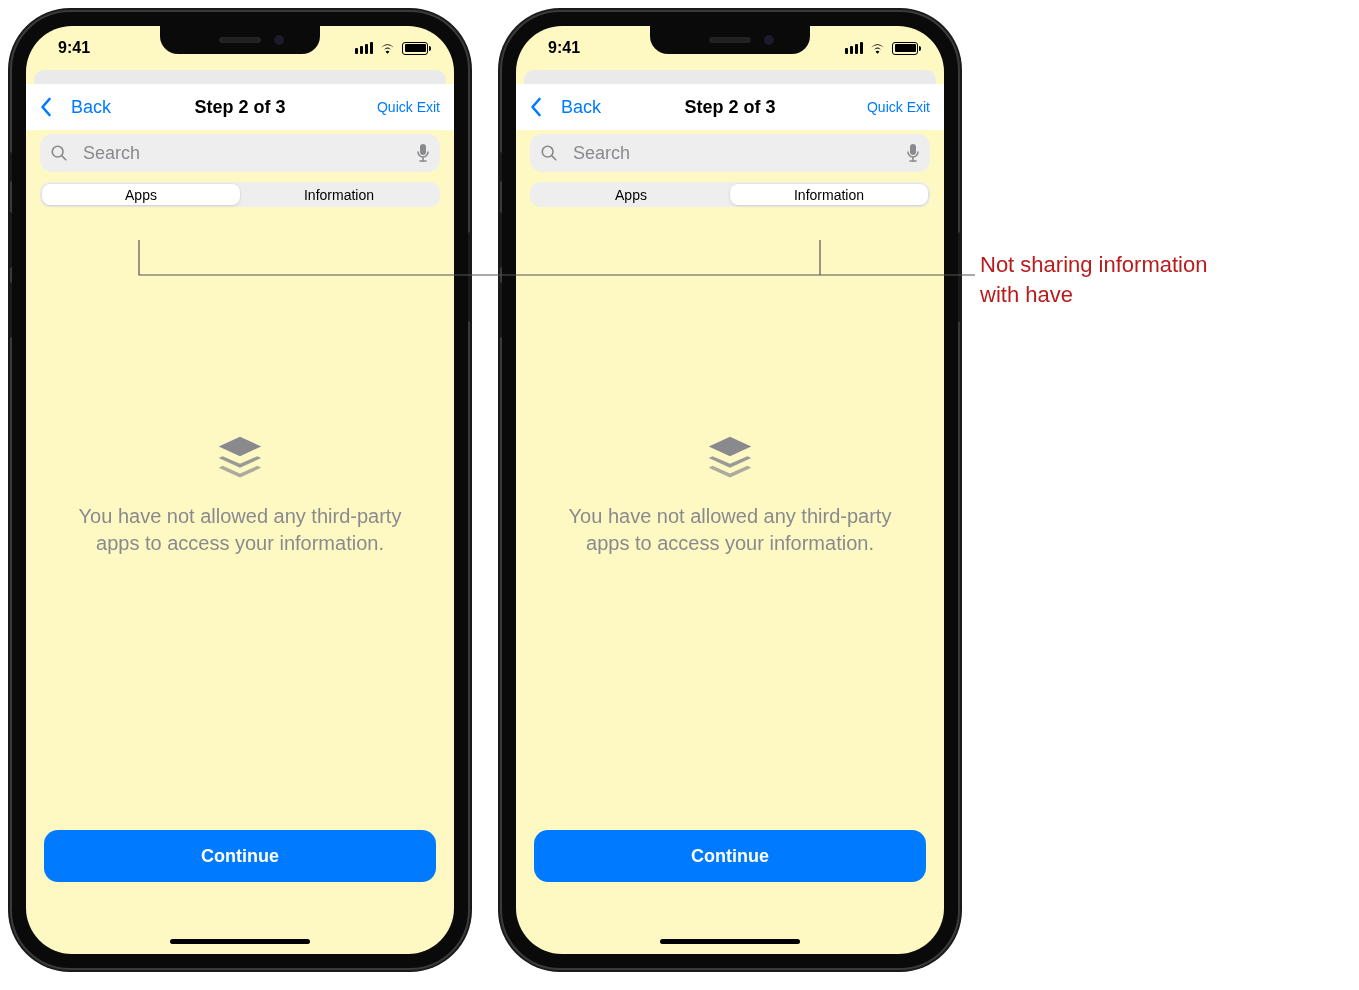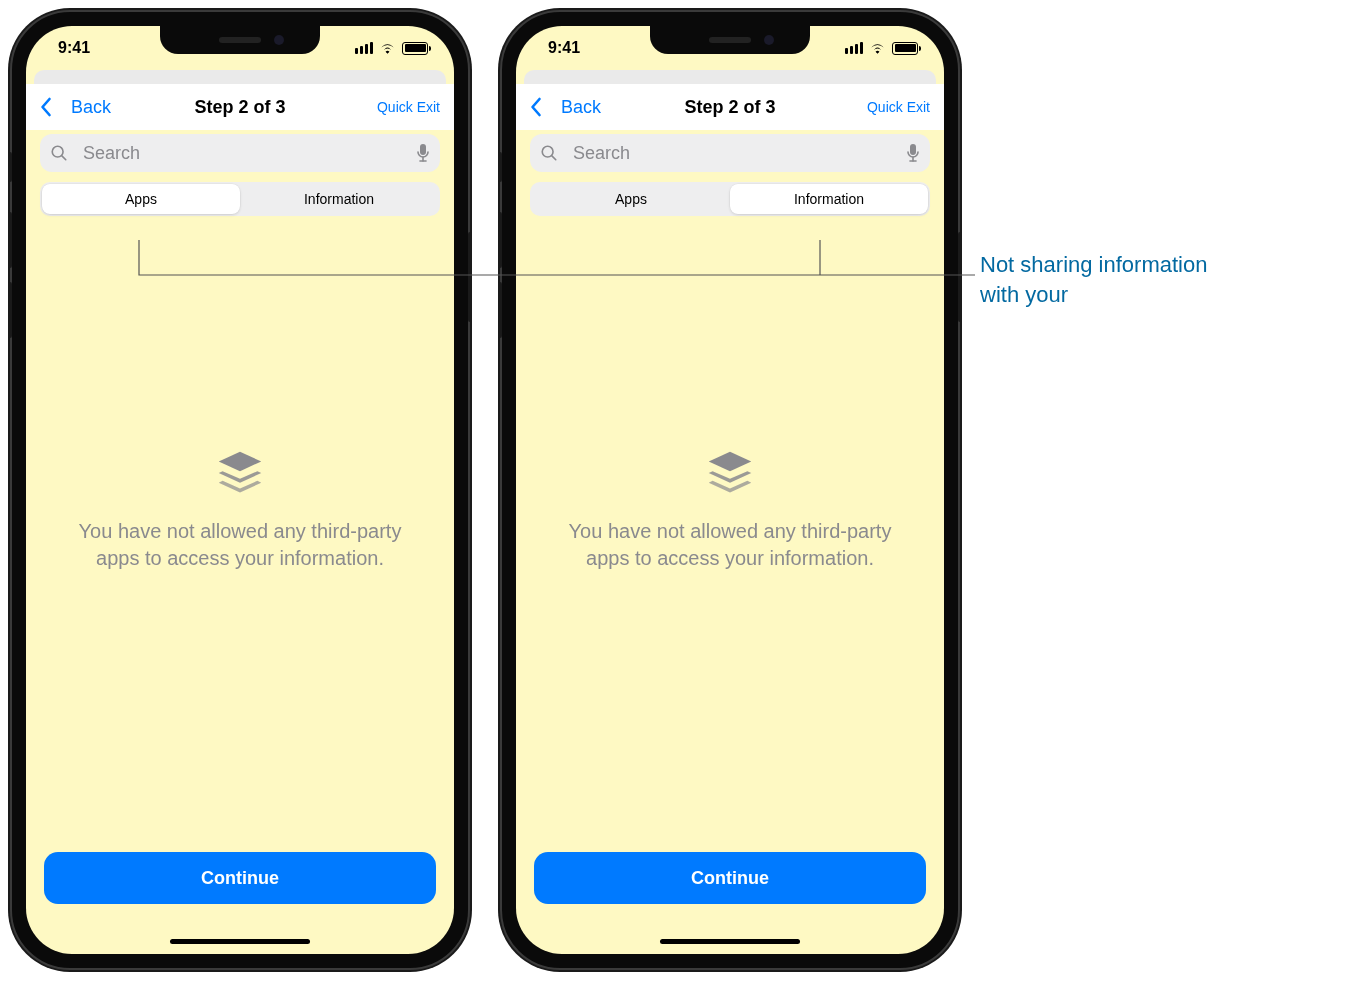--- a/index.html
+++ b/index.html
@@ -127,21 +127,21 @@
     display:flex;
     align-items:center;
     padding:0 10px;
     gap:15px;
   }
   .search-ph { color:#8a8a8e; font-size:18px; flex:1; }
   .segmented-wrap { padding: 0 14px 10px; }
   .segmented {
     background:#eeeeef;
     border-radius:10px;
-    height:34px;
+    height:25px;
     display:flex;
     padding:2px;
   }
   .segment {
     flex:1;
     display:flex;
     align-items:center;
     justify-content:center;
     font-size:14px;
     font-weight:500;
@@ -161,21 +161,21 @@
     padding: 0 30px 60px;
     text-align:center;
   }
   .stack-icon { width:58px; height:58px; margin-bottom:14px; }
   .empty-text {
     color:#8a8a8e;
     font-size:20px;
     line-height:1.35;
   }
   .bottom-bar {
-    padding: 0 18px 50px;
+    padding: 0 18px 72px;
   }
   .continue-btn {
     background:#007aff;
     color:#fff;
     height:52px;
     border-radius:14px;
     display:flex;
     align-items:center;
     justify-content:center;
     font-size:18px;
@@ -198,21 +198,21 @@
   .sb-left3{ left:-4px; top:270px; width:4px; height:56px; }
   .sb-right{ right:-4px; top:220px; width:4px; height:90px; }
 
   
   .callout-text {
     position:absolute;
     left: 980px;
     top: 250px;
     font-size: 22px;
     line-height:1.35;
-    color:#0369a1;
+    color:#b91c1c;
   }
   .callout-lines {
     position:absolute;
     left:0; top:0;
     pointer-events:none;
   }
 </style>
 </head>
 <body>
 
@@ -360,16 +360,16 @@
     </div>
   </div>
 
   <svg class="callout-lines" width="1359" height="990">
     <path d="M 139 240 L 139 275 L 975 275" fill="none" stroke="#555" stroke-width="1.2"></path>
     <path d="M 820 240 L 820 275" fill="none" stroke="#555" stroke-width="1.2"></path>
   </svg>
 
   <div class="callout-text">
     <span>Not sharing information</span><br>
-    <span>with your</span>
+    <span>with have</span>
   </div>
 
 </div>
 
 </body></html>

